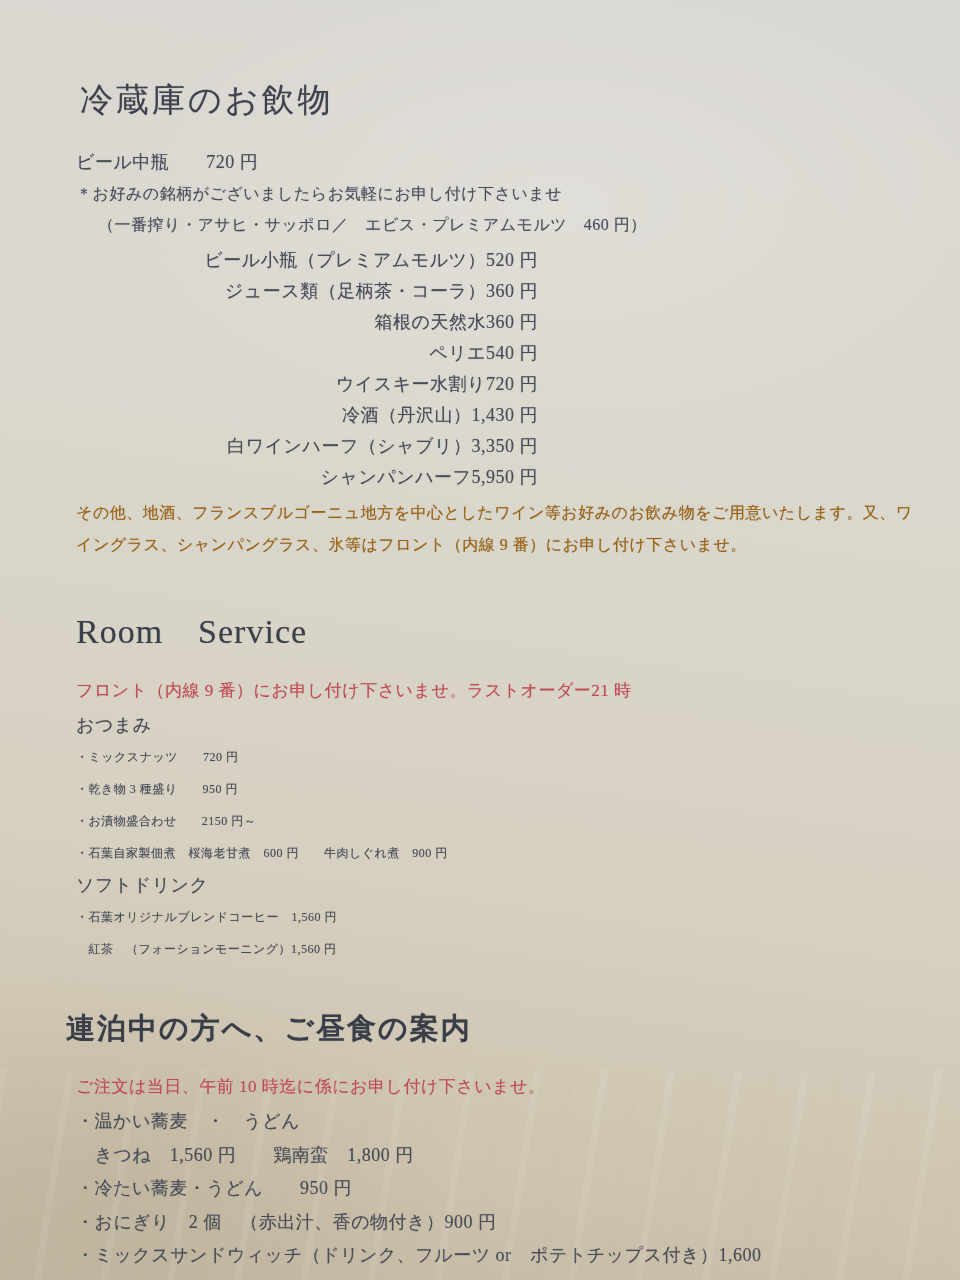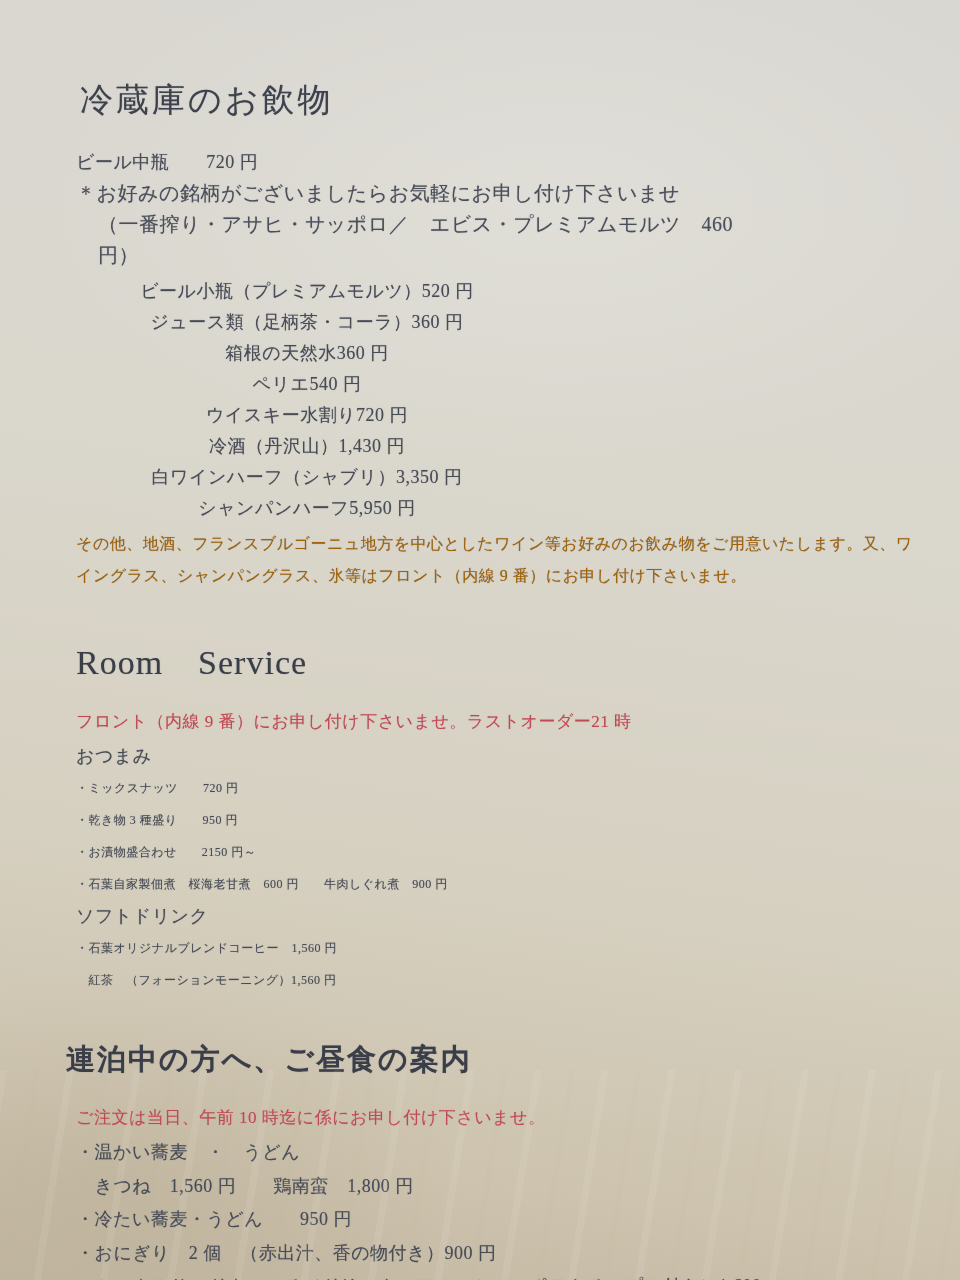--- a/index.html
+++ b/index.html
@@ -25,23 +25,23 @@
     position:relative;box-sizing:border-box;
     width:832px;height:1280px;
     padding:78px 68px 0 76px;
     text-shadow:0 0 1px rgba(72,76,90,0.45);
     letter-spacing:0.5px;
   }
   .t-main{font-size:33px;font-weight:500;color:#3e424d;letter-spacing:3px;margin:0 0 24px 4px;}
   .t-latin{font-size:34px;font-weight:500;color:#3a3e48;letter-spacing:1px;margin:0 0 20px 0;}
   .t-lunch{font-size:29px;font-weight:700;color:#3a3e48;letter-spacing:2px;margin:0 0 22px -10px;}
   .line{font-size:18px;line-height:31px;margin:0;}
-  .note{font-size:20px;line-height:31px;margin:0;color:#4b4f5a;}
+  .note{font-size:16px;line-height:31px;margin:0;color:#4b4f5a;}
   .note-indent{margin-left:22px;}
-  .prow{display:flex;justify-content:center;width:462px;font-size:18px;line-height:31px;}
+  .prow{display:flex;justify-content:flex-end;width:462px;font-size:18px;line-height:31px;}
   .prow .pprice{text-align:right;}
   .sec-footer{font-size:16px;line-height:32px;width:838px;margin:4px 0 0 0;color:#a16207;}
   .red{color:#bf4a55;font-size:17px;line-height:32px;margin:0 0 2px 0;text-shadow:0 0 1px rgba(191,74,85,0.4);}
   .sub{font-size:18px;line-height:32px;margin:0;}
   .item{font-size:12px;line-height:32px;margin:0;}
   .lunch-item{font-size:18px;line-height:33.5px;margin:0;}
   .gap-rows{height:5px;}
   .sec2{margin-top:48px;}
   .sec3{margin-top:44px;}
 </style>

